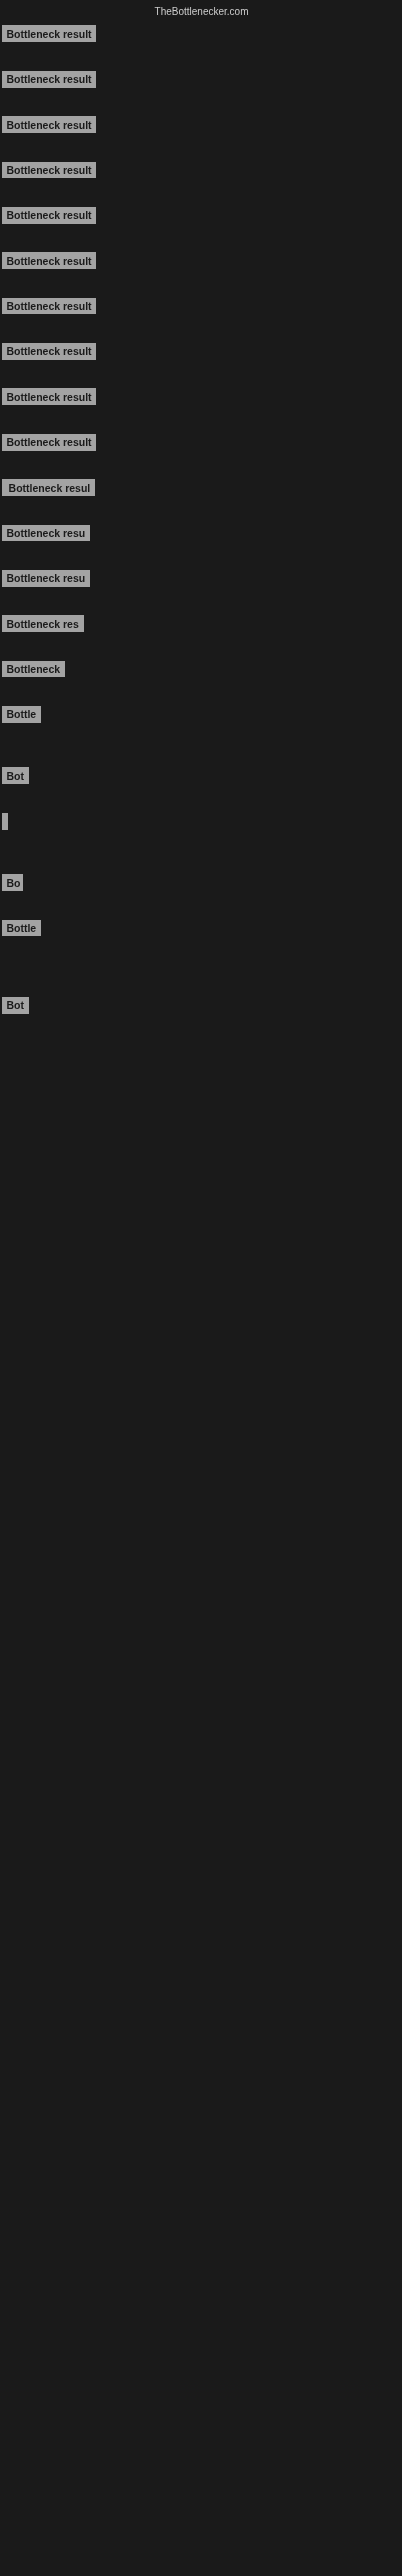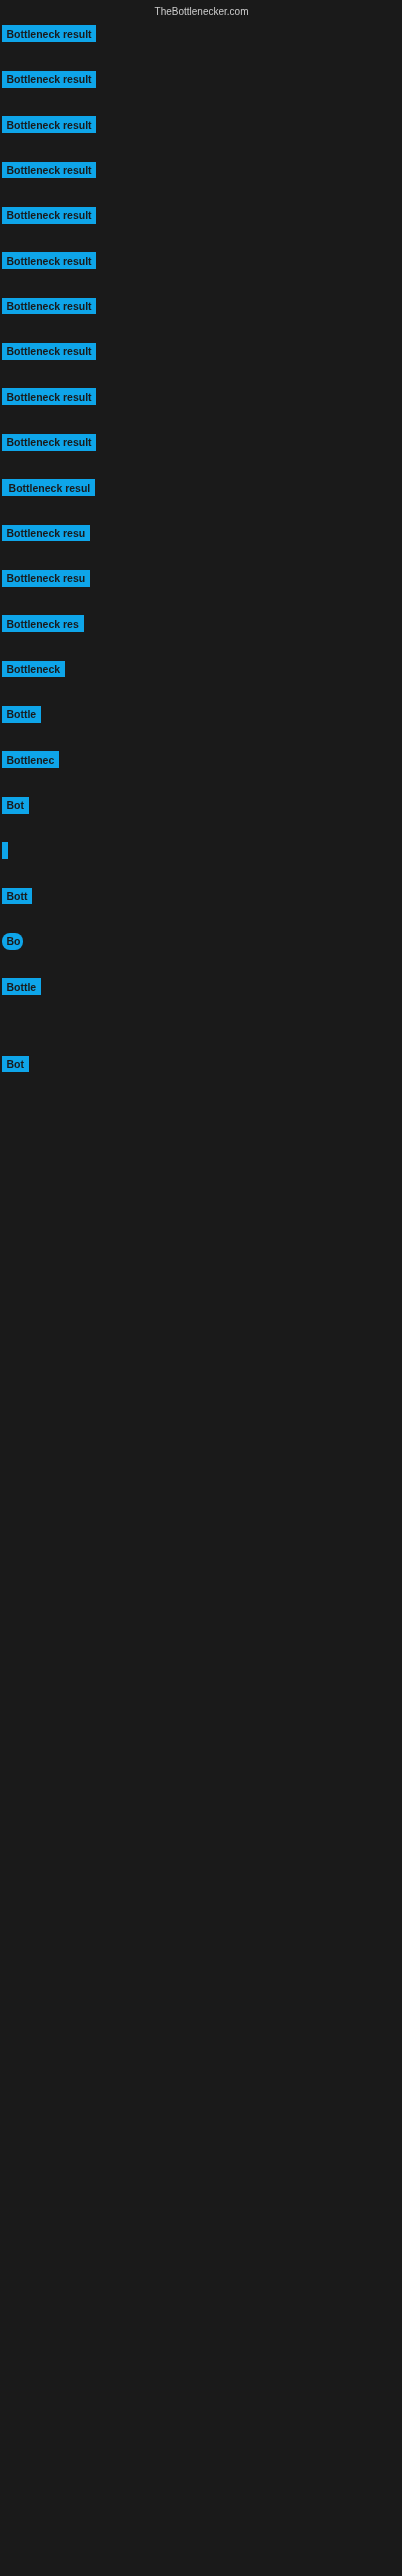--- a/index.html
+++ b/index.html
@@ -24,21 +24,21 @@
       font-weight: normal;
     }
 
     .bottleneck-item {
       position: relative;
       margin-bottom: 0px;
     }
 
     .bottleneck-badge {
       display: inline-block;
-      background-color: #0ea5e9;
+      background-color: #a3a3a3;
       color: #1a1a1a;
       font-size: 10.5px;
       font-weight: bold;
       padding: 2.4px 4.8px;
       margin: 4.8px 0 4.8px 1.6px;
       white-space: nowrap;
       overflow: hidden;
     }
 
     .spacer {
@@ -124,42 +124,36 @@
   <div class="bottleneck-item">
     <span class="bottleneck-badge" style="max-width: 68px; overflow:hidden;text-align:center;">Bottleneck</span>
   </div>
   <div class="spacer"></div>
 
   <div class="bottleneck-item">
     <span class="bottleneck-badge" style="max-width: 40px; overflow:hidden;">Bottle</span>
   </div>
   <div class="spacer"></div>
 
-  <div class="bottleneck-item">
-    <span class="bottleneck-badge" style="max-width: 58px; overflow:hidden;">Bottlenec</span>
-  </div>
   <div class="spacer"></div>
 
   <div class="bottleneck-item">
     <span class="bottleneck-badge" style="max-width: 28px; overflow:hidden;">Bot</span>
   </div>
   <div class="spacer"></div>
 
   <div class="bottleneck-item">
     <span class="bottleneck-badge" style="width:6.4px; min-width:6.4px; padding:2.4px 1.6px;">&nbsp;</span>
   </div>
   <div class="spacer"></div>
 
-  <div class="bottleneck-item">
-    <span class="bottleneck-badge" style="max-width: 34px; overflow:hidden;">Bott</span>
-  </div>
   <div class="spacer"></div>
 
   <div class="bottleneck-item">
-    <span class="bottleneck-badge" style="max-width: 21px; overflow:hidden;border-radius:8px;">Bo</span>
+    <span class="bottleneck-badge" style="max-width: 21px; overflow:hidden;">Bo</span>
   </div>
   <div class="spacer"></div>
 
   <div class="bottleneck-item">
     <span class="bottleneck-badge" style="max-width: 40px; overflow:hidden;">Bottle</span>
   </div>
 
   <div style="height: 48px;"></div>
 
   <div class="bottleneck-item">

